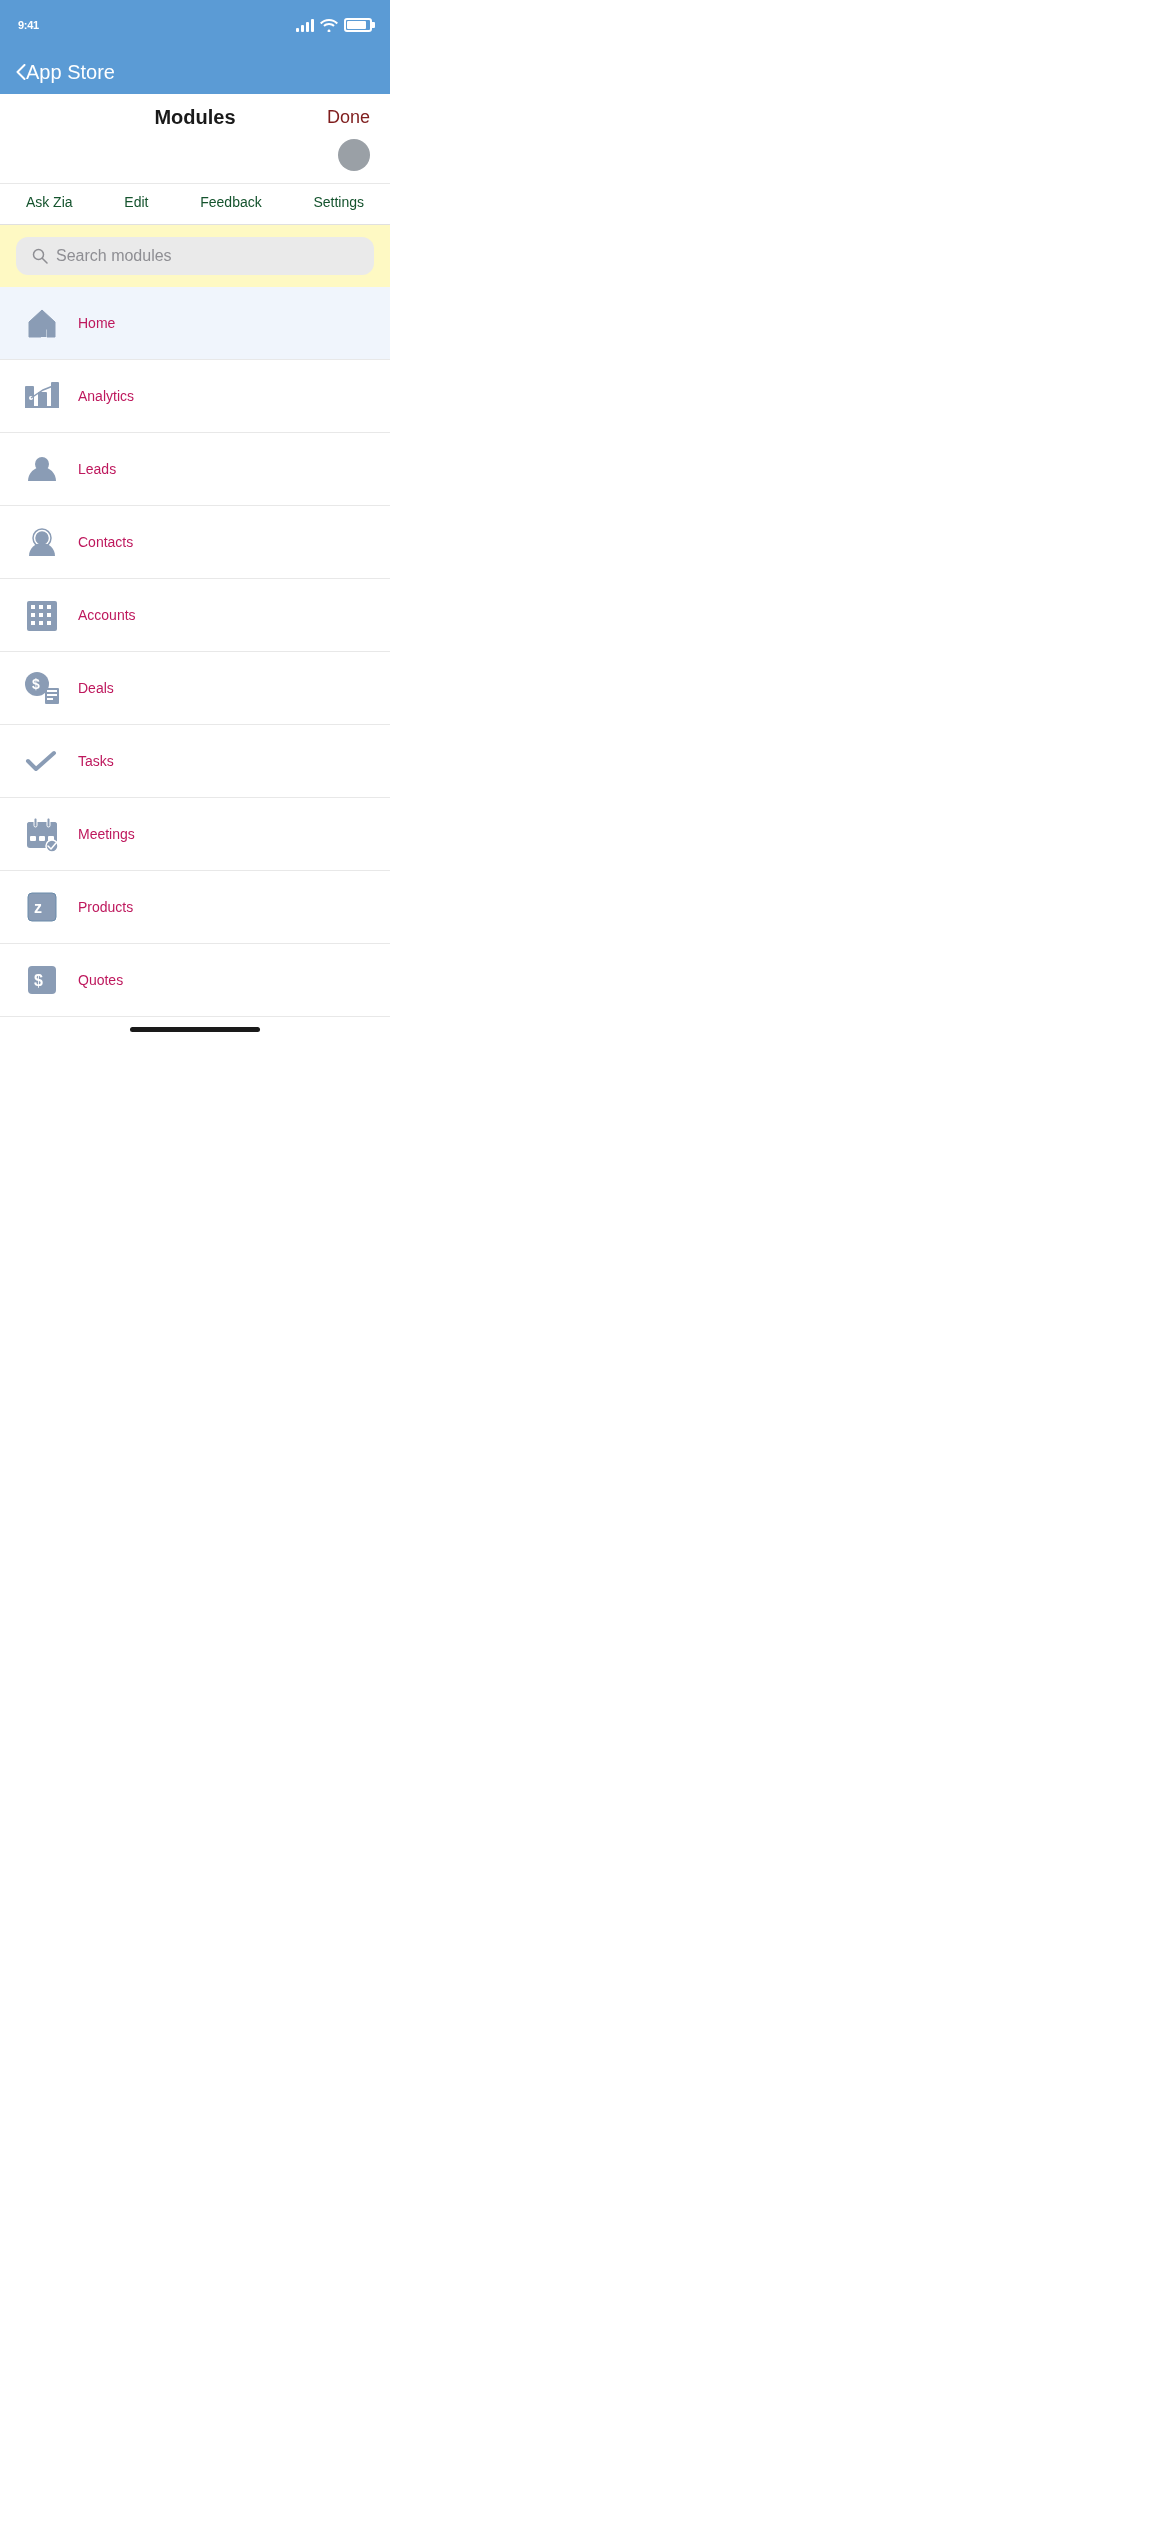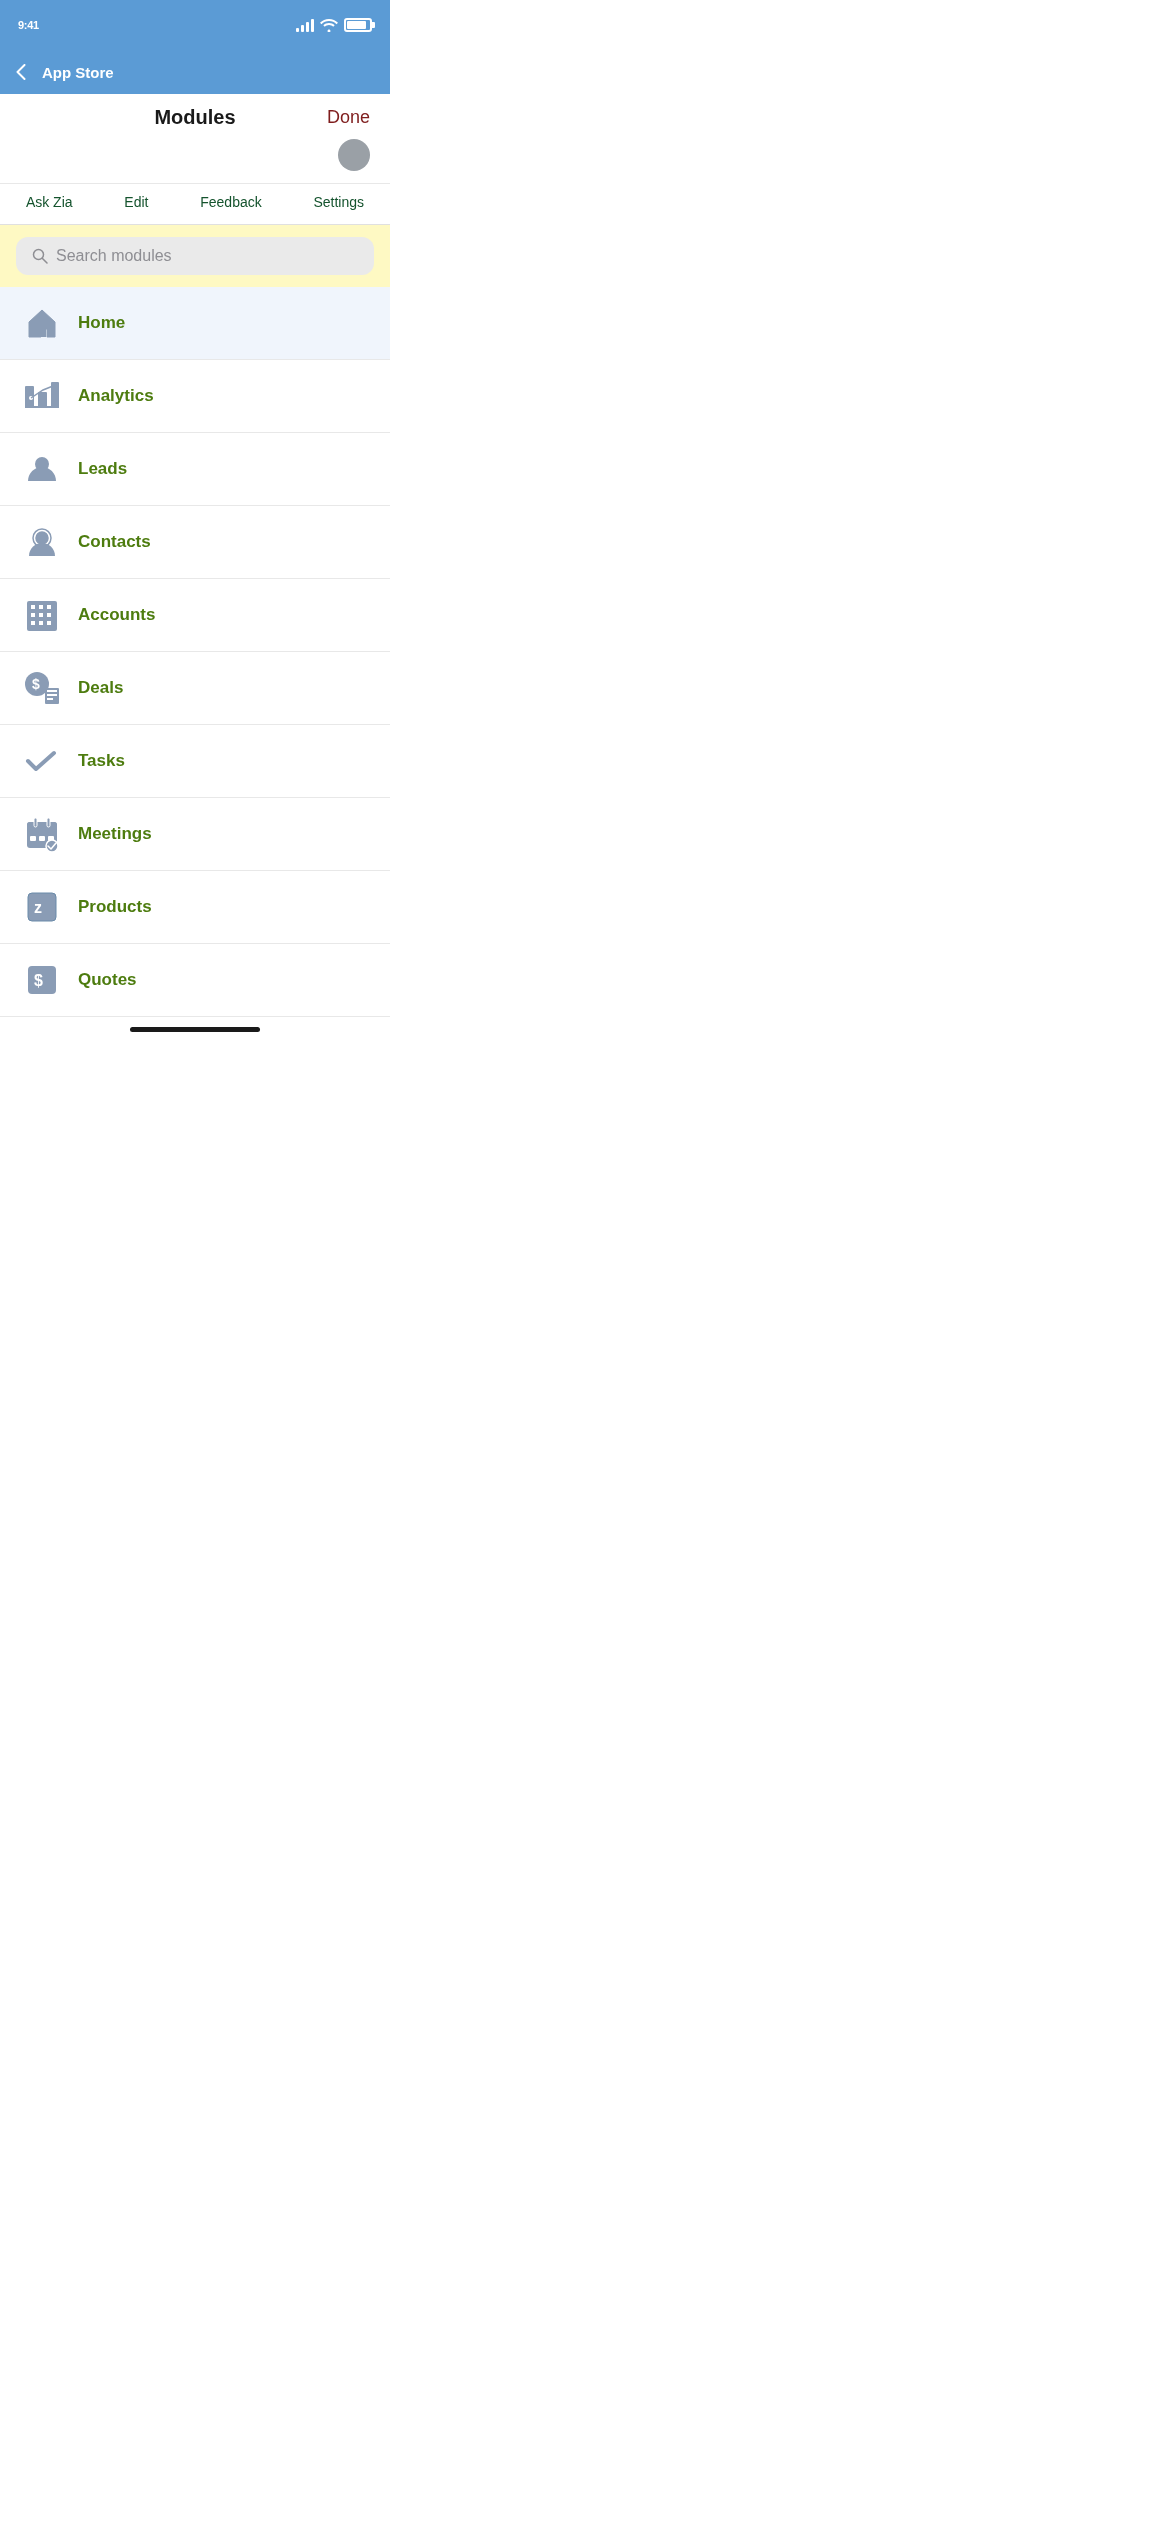--- a/index.html
+++ b/index.html
@@ -79,26 +79,25 @@
     
     .nav-bar {
       background: #5b9bd5;
       height: 44px;
       display: flex;
       align-items: center;
       padding: 0 16px;
     }
     .nav-back {
       color: #fff;
-      font-size: 15px;
-      display: flex;
-      align-items: center;
-      gap: 16px;
+      font-size: 20px;
+      display: flex;
+      align-items: center;
+      gap: 0;
       cursor: pointer;
-      font-weight: bold;
     }
 
     
     .title-bar {
       background: #fff;
       padding: 12px 20px 10px;
       display: flex;
       align-items: center;
       justify-content: space-between;
     }
@@ -186,23 +185,23 @@
     .module-icon {
       width: 44px;
       height: 44px;
       display: flex;
       align-items: center;
       justify-content: center;
       margin-right: 14px;
       flex-shrink: 0;
     }
     .module-label {
-      font-size: 17px;
-      color: #4d7c0f;
-      font-weight: 700;
+      font-size: 14px;
+      color: #be185d;
+      font-weight: 400;
     }
 
     
     .home-bar {
       display: flex;
       justify-content: center;
       padding: 10px 0 8px;
       background: #fff;
     }
     .home-indicator {

